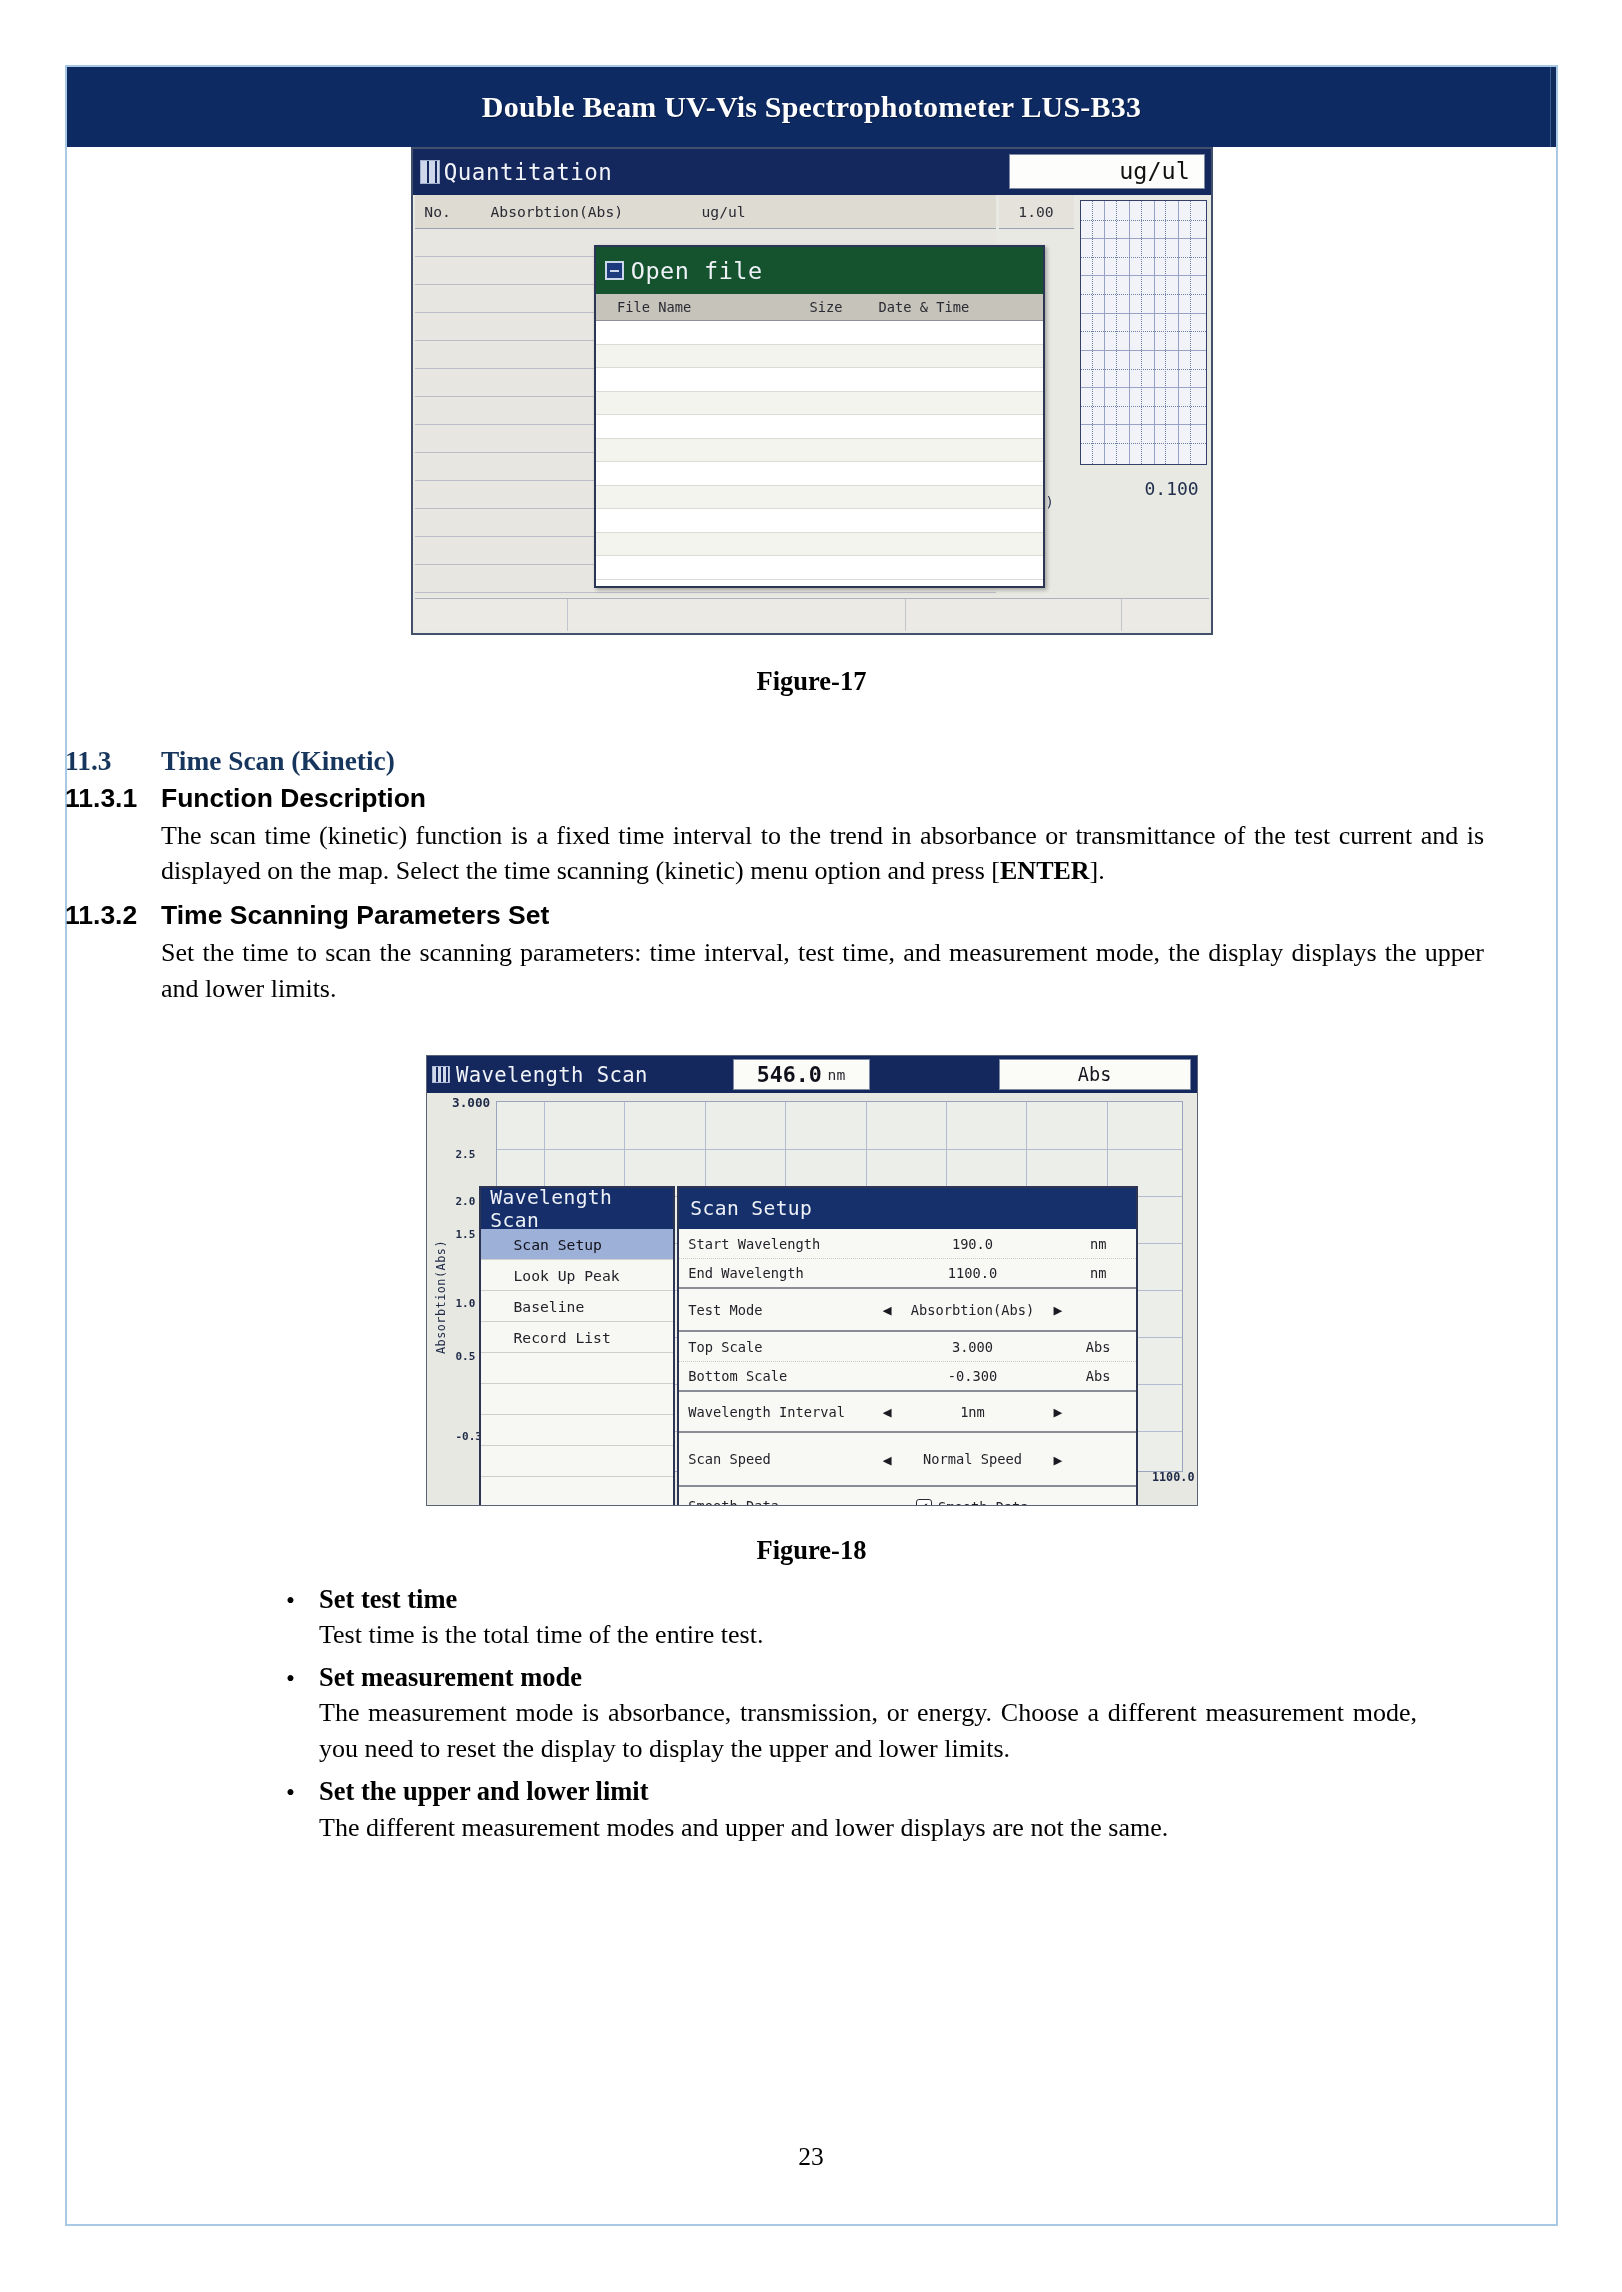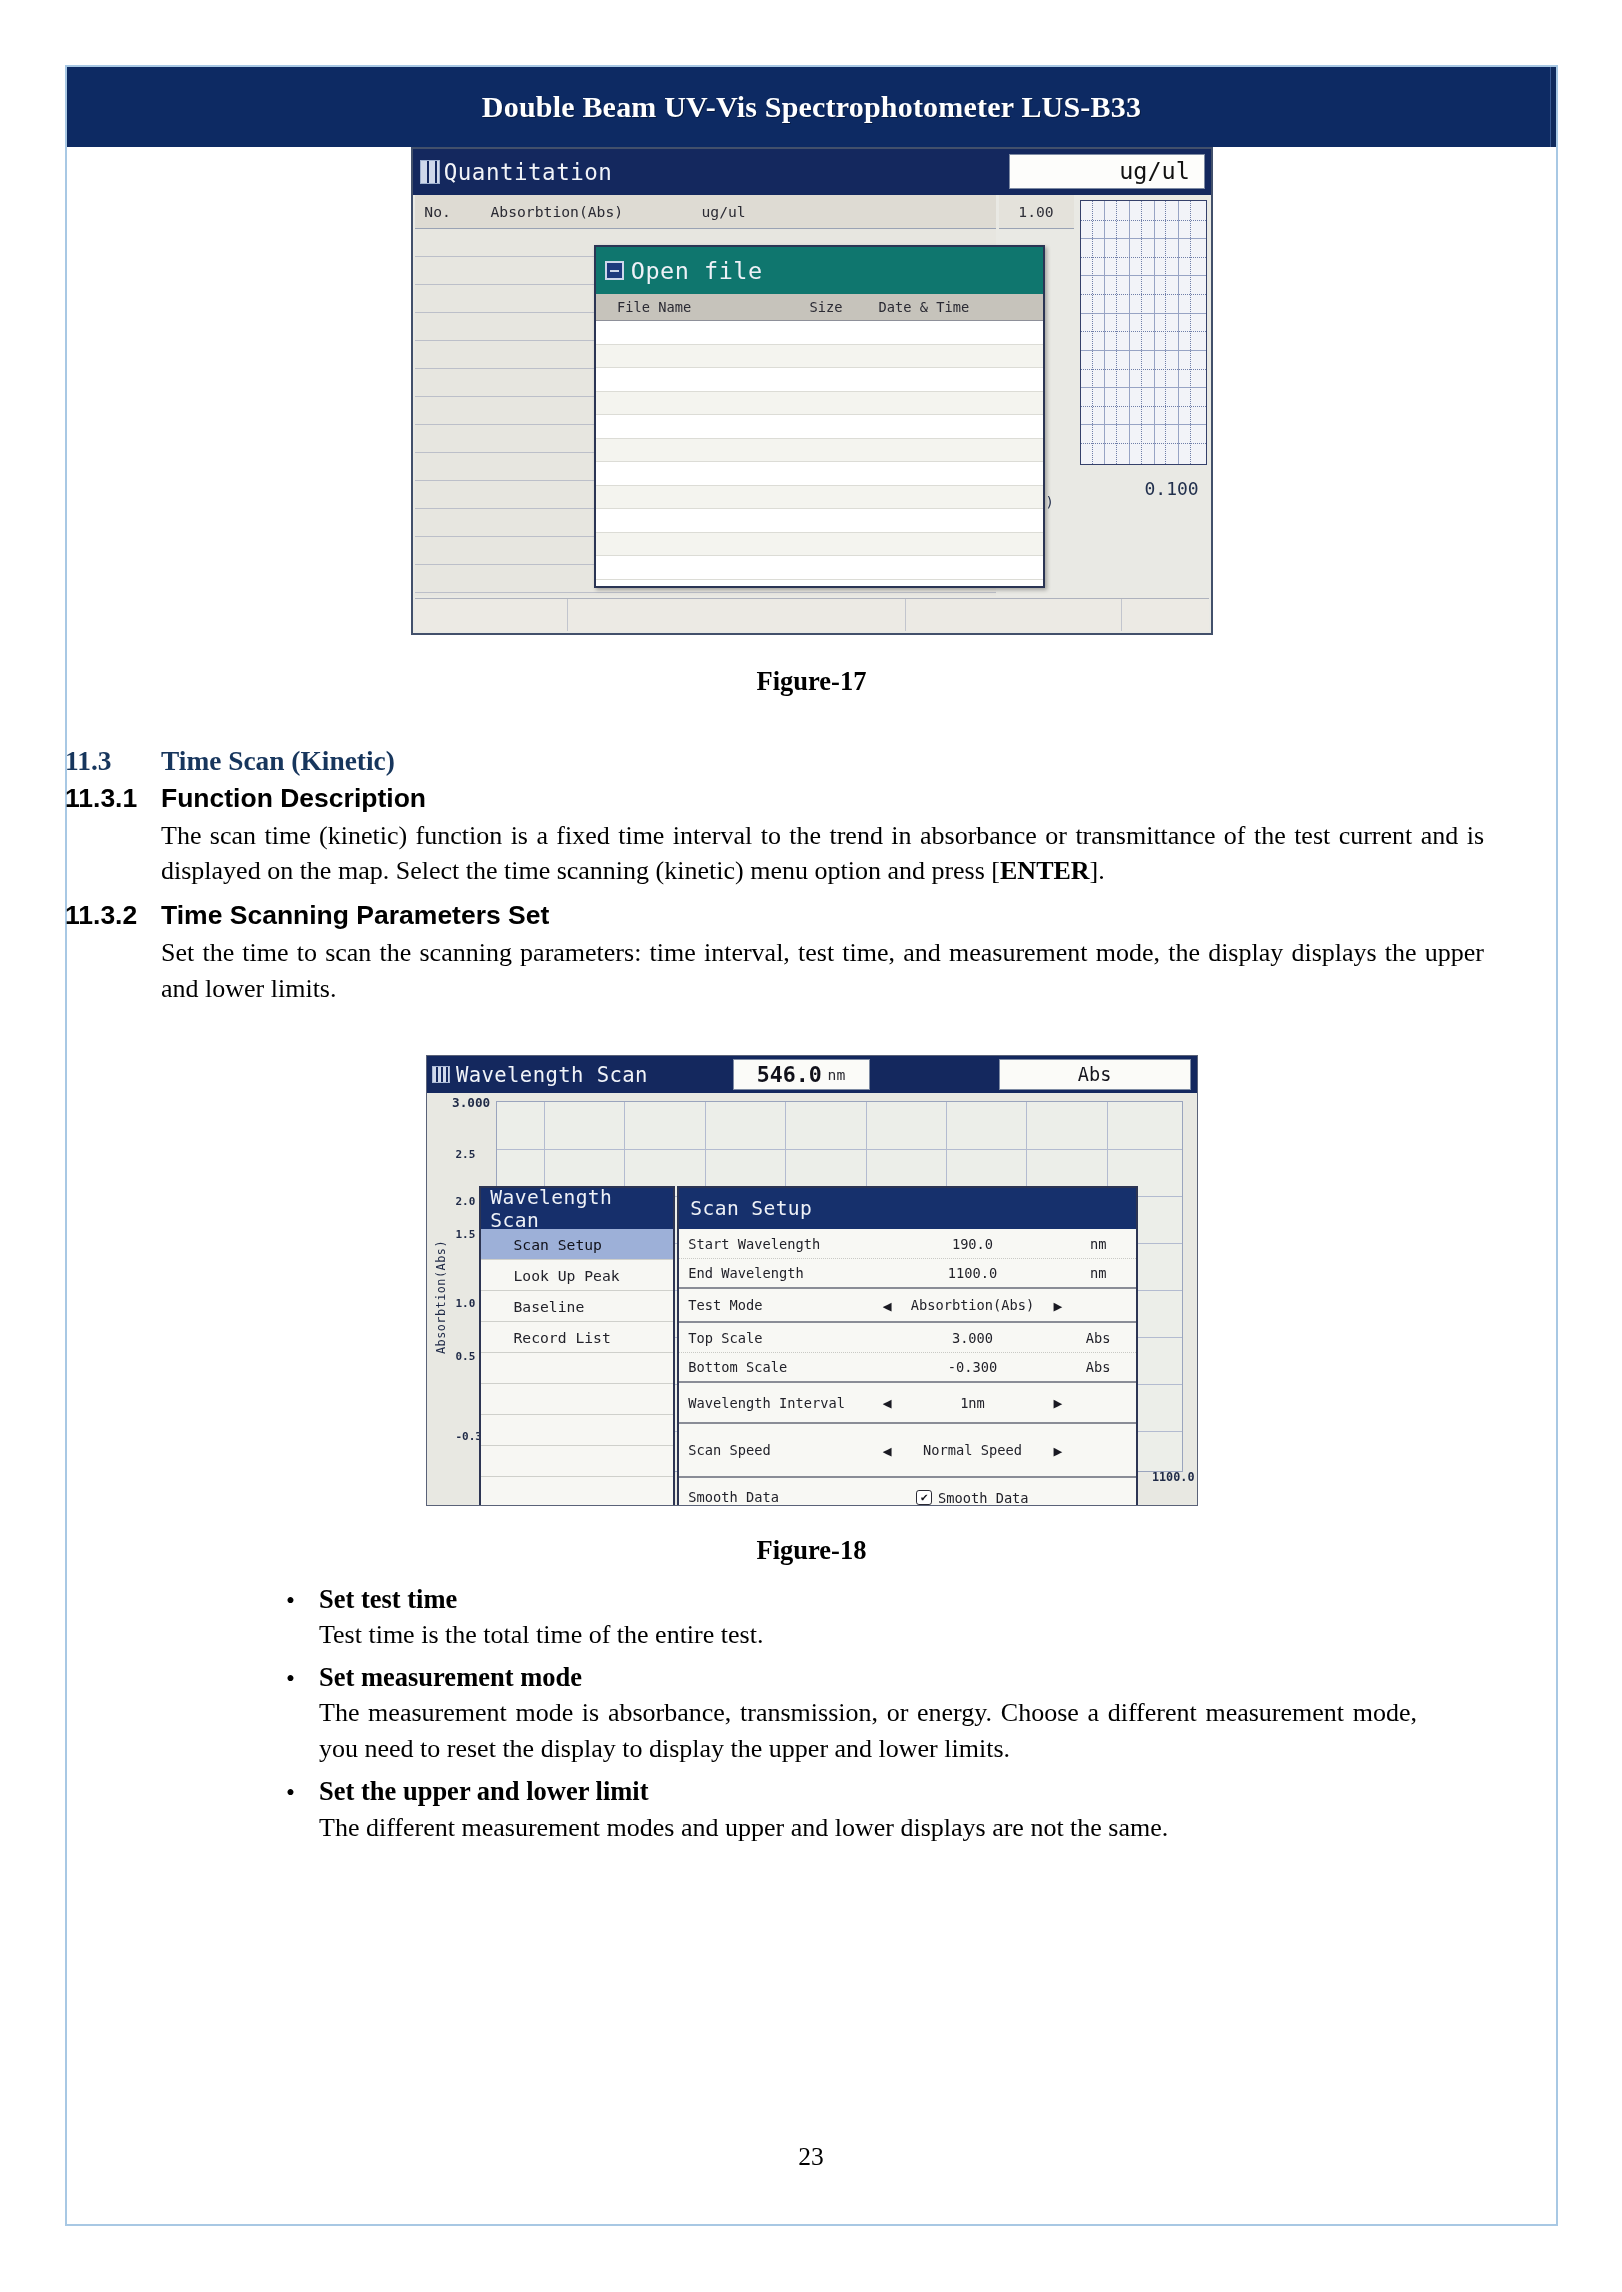--- a/index.html
+++ b/index.html
@@ -181,21 +181,21 @@
   .f17-foot i{ position:absolute; top:0; bottom:0; width:1px; background:#c2c5cd; }
 
   
   .f17-dlg{
     position:absolute; left:181px; top:96px; width:451px; height:343px;
     background:#fbfbf8;
     border:2px solid #2b3554;
     box-shadow:2px 2px 3.9px rgba(0,0,0,.3);
   }
   .f17-dlg-bar{
-    height:47px; background:#0f766e;
+    height:47px; background:#14532d;
     display:flex; align-items:center;
   }
   .f17-dlg-bar .ico{
     margin-left:9.8px; width:18.6px; height:18.6px;
     border:2px solid #cdd7ea; background:#1d3a7d; position:relative;
   }
   .f17-dlg-bar .ico:after{
     content:""; position:absolute; left:2.9px; top:6.9px; width:8.8px; height:2px; background:#cdd7ea;
   }
   .f17-dlg-bar .t{ color:#eef1f7; font-size:23.5px; margin-left:6.9px; letter-spacing:0.5px; }
@@ -506,21 +506,21 @@
           <span class="lbl">Start Wavelength</span>
           <span class="val">190.0</span>
           <span class="unit">nm</span>
         </div>
         <div class="f18-row thick">
           <span class="lbl">End Wavelength</span>
           <span class="val">1100.0</span>
           <span class="unit">nm</span>
         </div>
 
-        <div class="f18-row thick" style="height:34px">
+        <div class="f18-row thick" style="height:43px">
           <span class="lbl">Test Mode</span>
           <span class="arw">◀</span>
           <span class="val">Absorbtion(Abs)</span>
           <span class="arw">▶</span>
           <span class="unit"></span>
         </div>
 
         <div class="f18-row">
           <span class="lbl">Top Scale</span>
           <span class="val">3.000</span>

